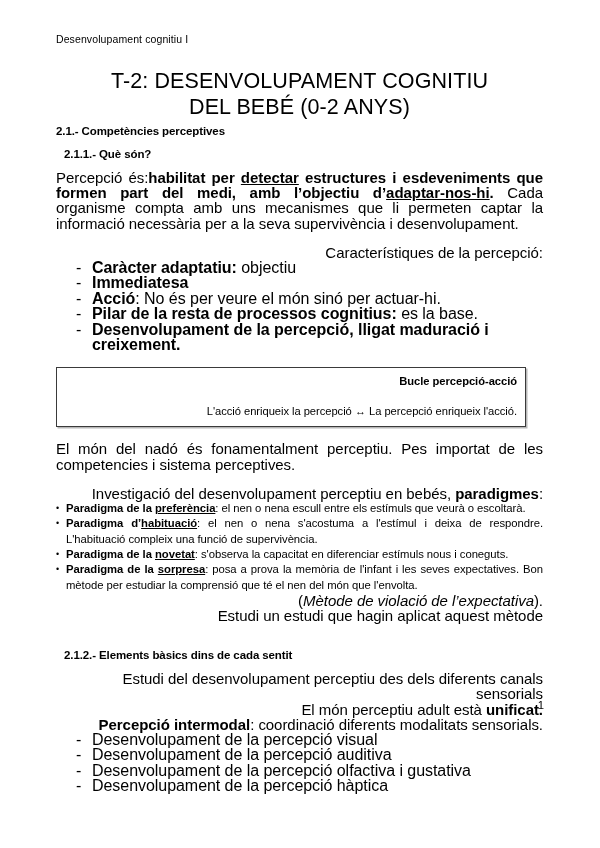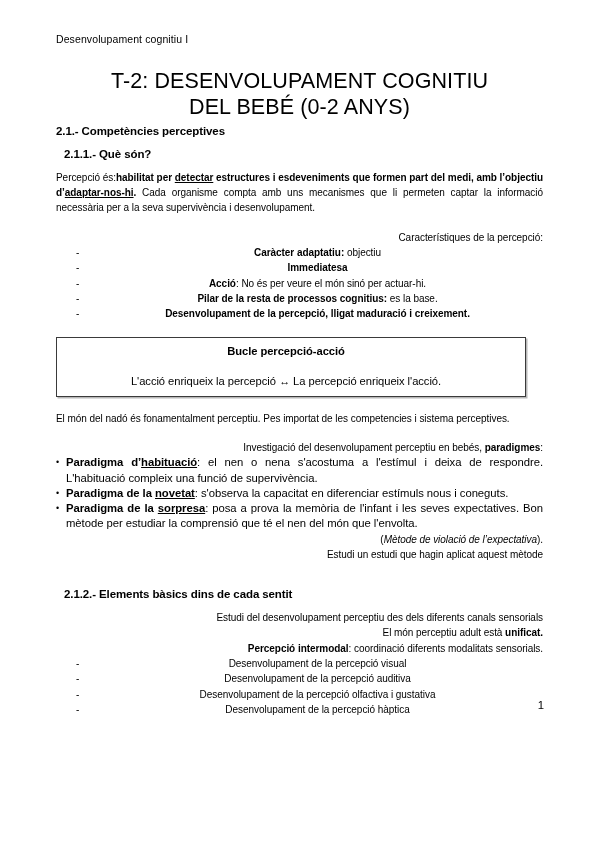--- a/index.html
+++ b/index.html
@@ -58,59 +58,58 @@
   .h3 {
     font-size: 11.5px;
     font-weight: bold;
     line-height: 15px;
     margin: 8px;
     letter-spacing: -0.1px;
   }
   .h3.spaced { padding-top: 17px; }
 
   p.para {
-    font-size: 10px;
+    font-size: 15px;
     line-height: 15.2px;
     margin: 0;
     text-align: justify;
     letter-spacing: -0.05px;
   }
   p.para.nojust { text-align: right; }
   .gap-sm { height: 14px; }
 
   b, strong { font-weight: bold; }
   .u { text-decoration: underline; }
   .it { font-style: italic; }
 
   ul.dashlist {
     list-style: none;
     margin: 0;
     padding: 0;
   }
   ul.dashlist li {
-    font-size: 10px;
+    font-size: 16px;
     line-height: 15.4px;
     padding-left: 36px;
     position: relative;
     letter-spacing: -0.05px;
-    text-align: center;
   }
   ul.dashlist li:before {
     content: "-";
     position: absolute;
     left: 20px;
     top: 0;
   }
 
   .callout {
     border: 1.5px solid #3a3a3a;
     box-shadow: 1.5px 1.5px 0 0 #b8b8b8;
     margin: 15px 0 0 0;
-    padding: 6px 18px 7px 8px;
-    text-align: center;
+    padding: 6px 8px 7px 8px;
+    text-align: right;
     width: 470px;
     box-sizing: border-box;
   }
   .callout .ctitle {
     font-size: 11.2px;
     font-weight: bold;
     line-height: 14px;
     letter-spacing: -0.05px;
   }
   .callout .cbody {
@@ -191,20 +190,21 @@
 
     <p class="para">El món del nadó és fonamentalment perceptiu. Pes importat de les competencies i sistema perceptives.</p>
 
     <div class="gap-sm"></div>
 
     <p class="para nojust">
       <span>Investigació del desenvolupament perceptiu en bebés, </span><b>paradigmes</b><span>:</span>
     </p>
 
     <ul class="bulletlist">
+      <li class="nojust"><b><span>Paradigma de la </span><span class="u">preferència</span></b><span>: el nen o nena escull entre els estímuls que veurà o escoltarà.</span></li>
       <li><b><span>Paradigma d’</span><span class="u">habituació</span></b><span>: el nen o nena s'acostuma a l'estímul i deixa de respondre. L'habituació compleix una funció de supervivència.</span></li>
       <li class="nojust"><b><span>Paradigma de la </span><span class="u">novetat</span></b><span>: s'observa la capacitat en diferenciar estímuls nous i coneguts.</span></li>
       <li><b><span>Paradigma de la </span><span class="u">sorpresa</span></b><span>: posa a prova la memòria de l'infant i les seves expectatives. Bon mètode per estudiar la comprensió que té el nen del món que l'envolta.</span></li>
     </ul>
 
     <p class="para nojust">
       <span>(</span><span class="it">Mètode de violació de l’expectativa</span><span>).</span>
     </p>
     <p class="para nojust">Estudi un estudi que hagin aplicat aquest mètode</p>
 

